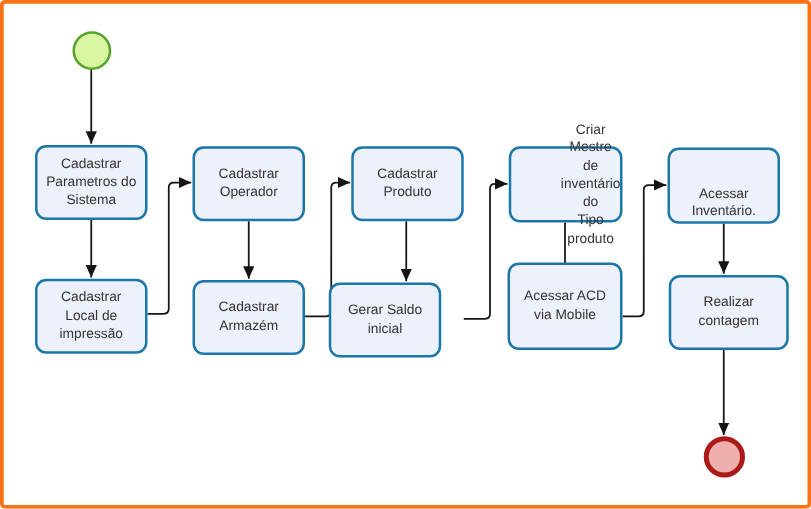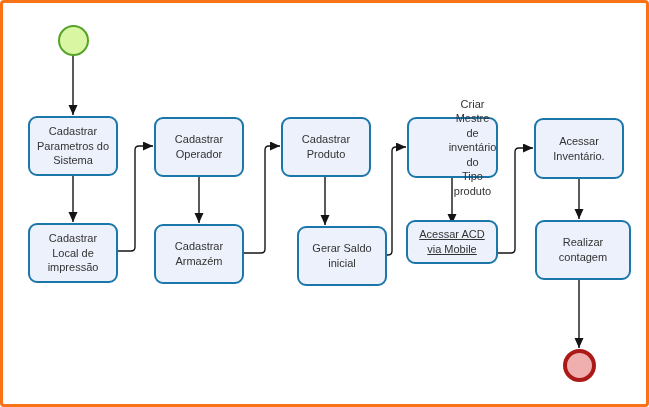--- a/index.html
+++ b/index.html
@@ -109,37 +109,37 @@
   <div class="task" style="left:151px; top:221px; width:90px; height:60px;">
     <span class="node-label">Cadastrar
 Armazém</span>
   </div>
 
   <div class="task" style="left:278px; top:114px; width:90px; height:60px;">
     <span class="node-label">Cadastrar
 Produto</span>
   </div>
 
-  <div class="task" style="left:294px; top:223px; width:90px; height:60px;">
+  <div class="task" style="left:260px; top:223px; width:90px; height:60px;">
     <span class="node-label">Gerar Saldo
 inicial</span>
   </div>
 
   <div class="task" style="left:404px; top:114px; width:91px; height:61px;padding-left:40px;">
     <span class="node-label">Criar Mestre de
 inventário  do
 Tipo produto</span>
   </div>
 
-  <div class="task" style="left:403px; top:217px; width:92px; height:44px;text-decoration:underline;">
+  <div class="task" style="left:403px; top:207px; width:92px; height:70px;">
     <span class="node-label">Acessar ACD
 via Mobile</span>
   </div>
 
-  <div class="task" style="left:531px; top:115px; width:90px; height:61px;">
+  <div class="task" style="left:531px; top:115px; width:90px; height:61px;align-items:flex-end;">
     <span class="node-label">Acessar
 Inventário.</span>
   </div>
 
   <div class="task" style="left:532px; top:217px; width:96px; height:60px;">
     <span class="node-label">Realizar
 contagem</span>
   </div>
 
   <div class="event event-end"></div>

